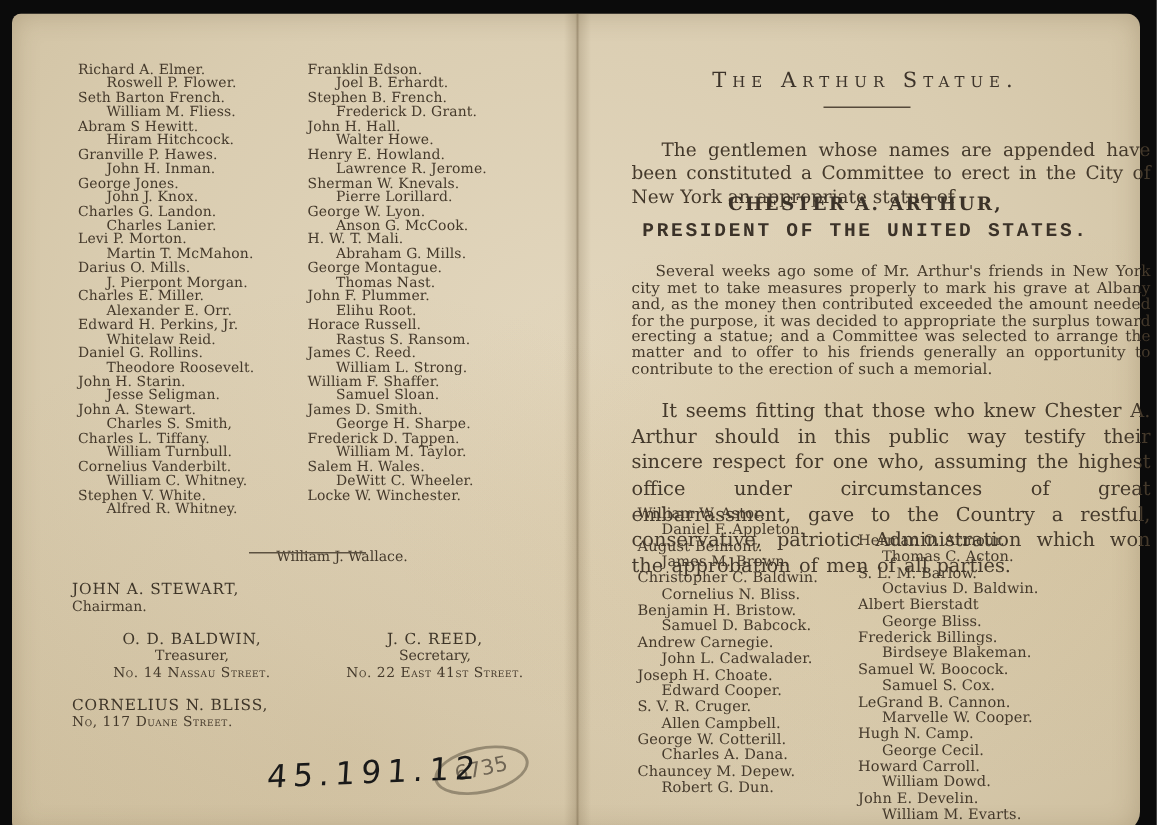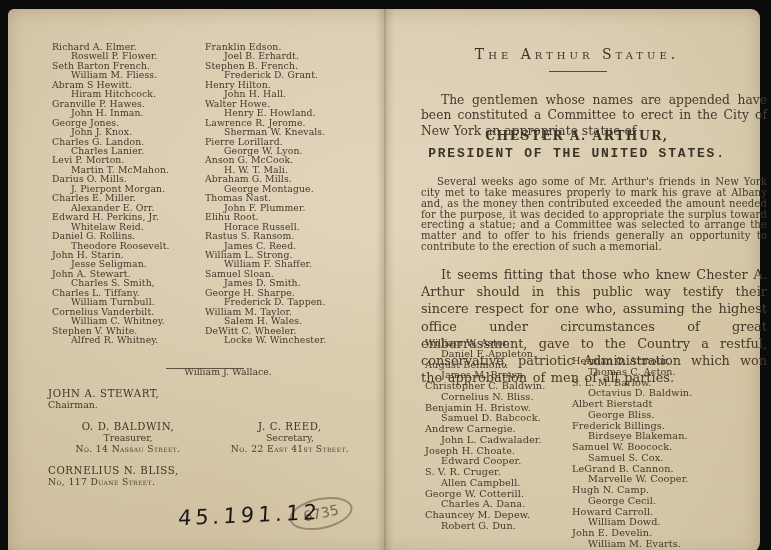--- a/index.html
+++ b/index.html
@@ -115,21 +115,20 @@
           <div class="name-line">Cornelius Vanderbilt.</div>
           <div class="name-line">William C. Whitney.</div>
           <div class="name-line">Stephen V. White.</div>
           <div class="name-line">Alfred R. Whitney.</div>
         </div>
       <div class="abs name-col lp-col2">
           <div class="name-line">Franklin Edson.</div>
           <div class="name-line">Joel B. Erhardt.</div>
           <div class="name-line">Stephen B. French.</div>
           <div class="name-line">Frederick D. Grant.</div>
-          <div class="name-line">Henry Hilton.</div>
           <div class="name-line">John H. Hall.</div>
           <div class="name-line">Walter Howe.</div>
           <div class="name-line">Henry E. Howland.</div>
           <div class="name-line">Lawrence R. Jerome.</div>
           <div class="name-line">Sherman W. Knevals.</div>
           <div class="name-line">Pierre Lorillard.</div>
           <div class="name-line">George W. Lyon.</div>
           <div class="name-line">Anson G. McCook.</div>
           <div class="name-line">H. W. T. Mali.</div>
           <div class="name-line">Abraham G. Mills.</div>

